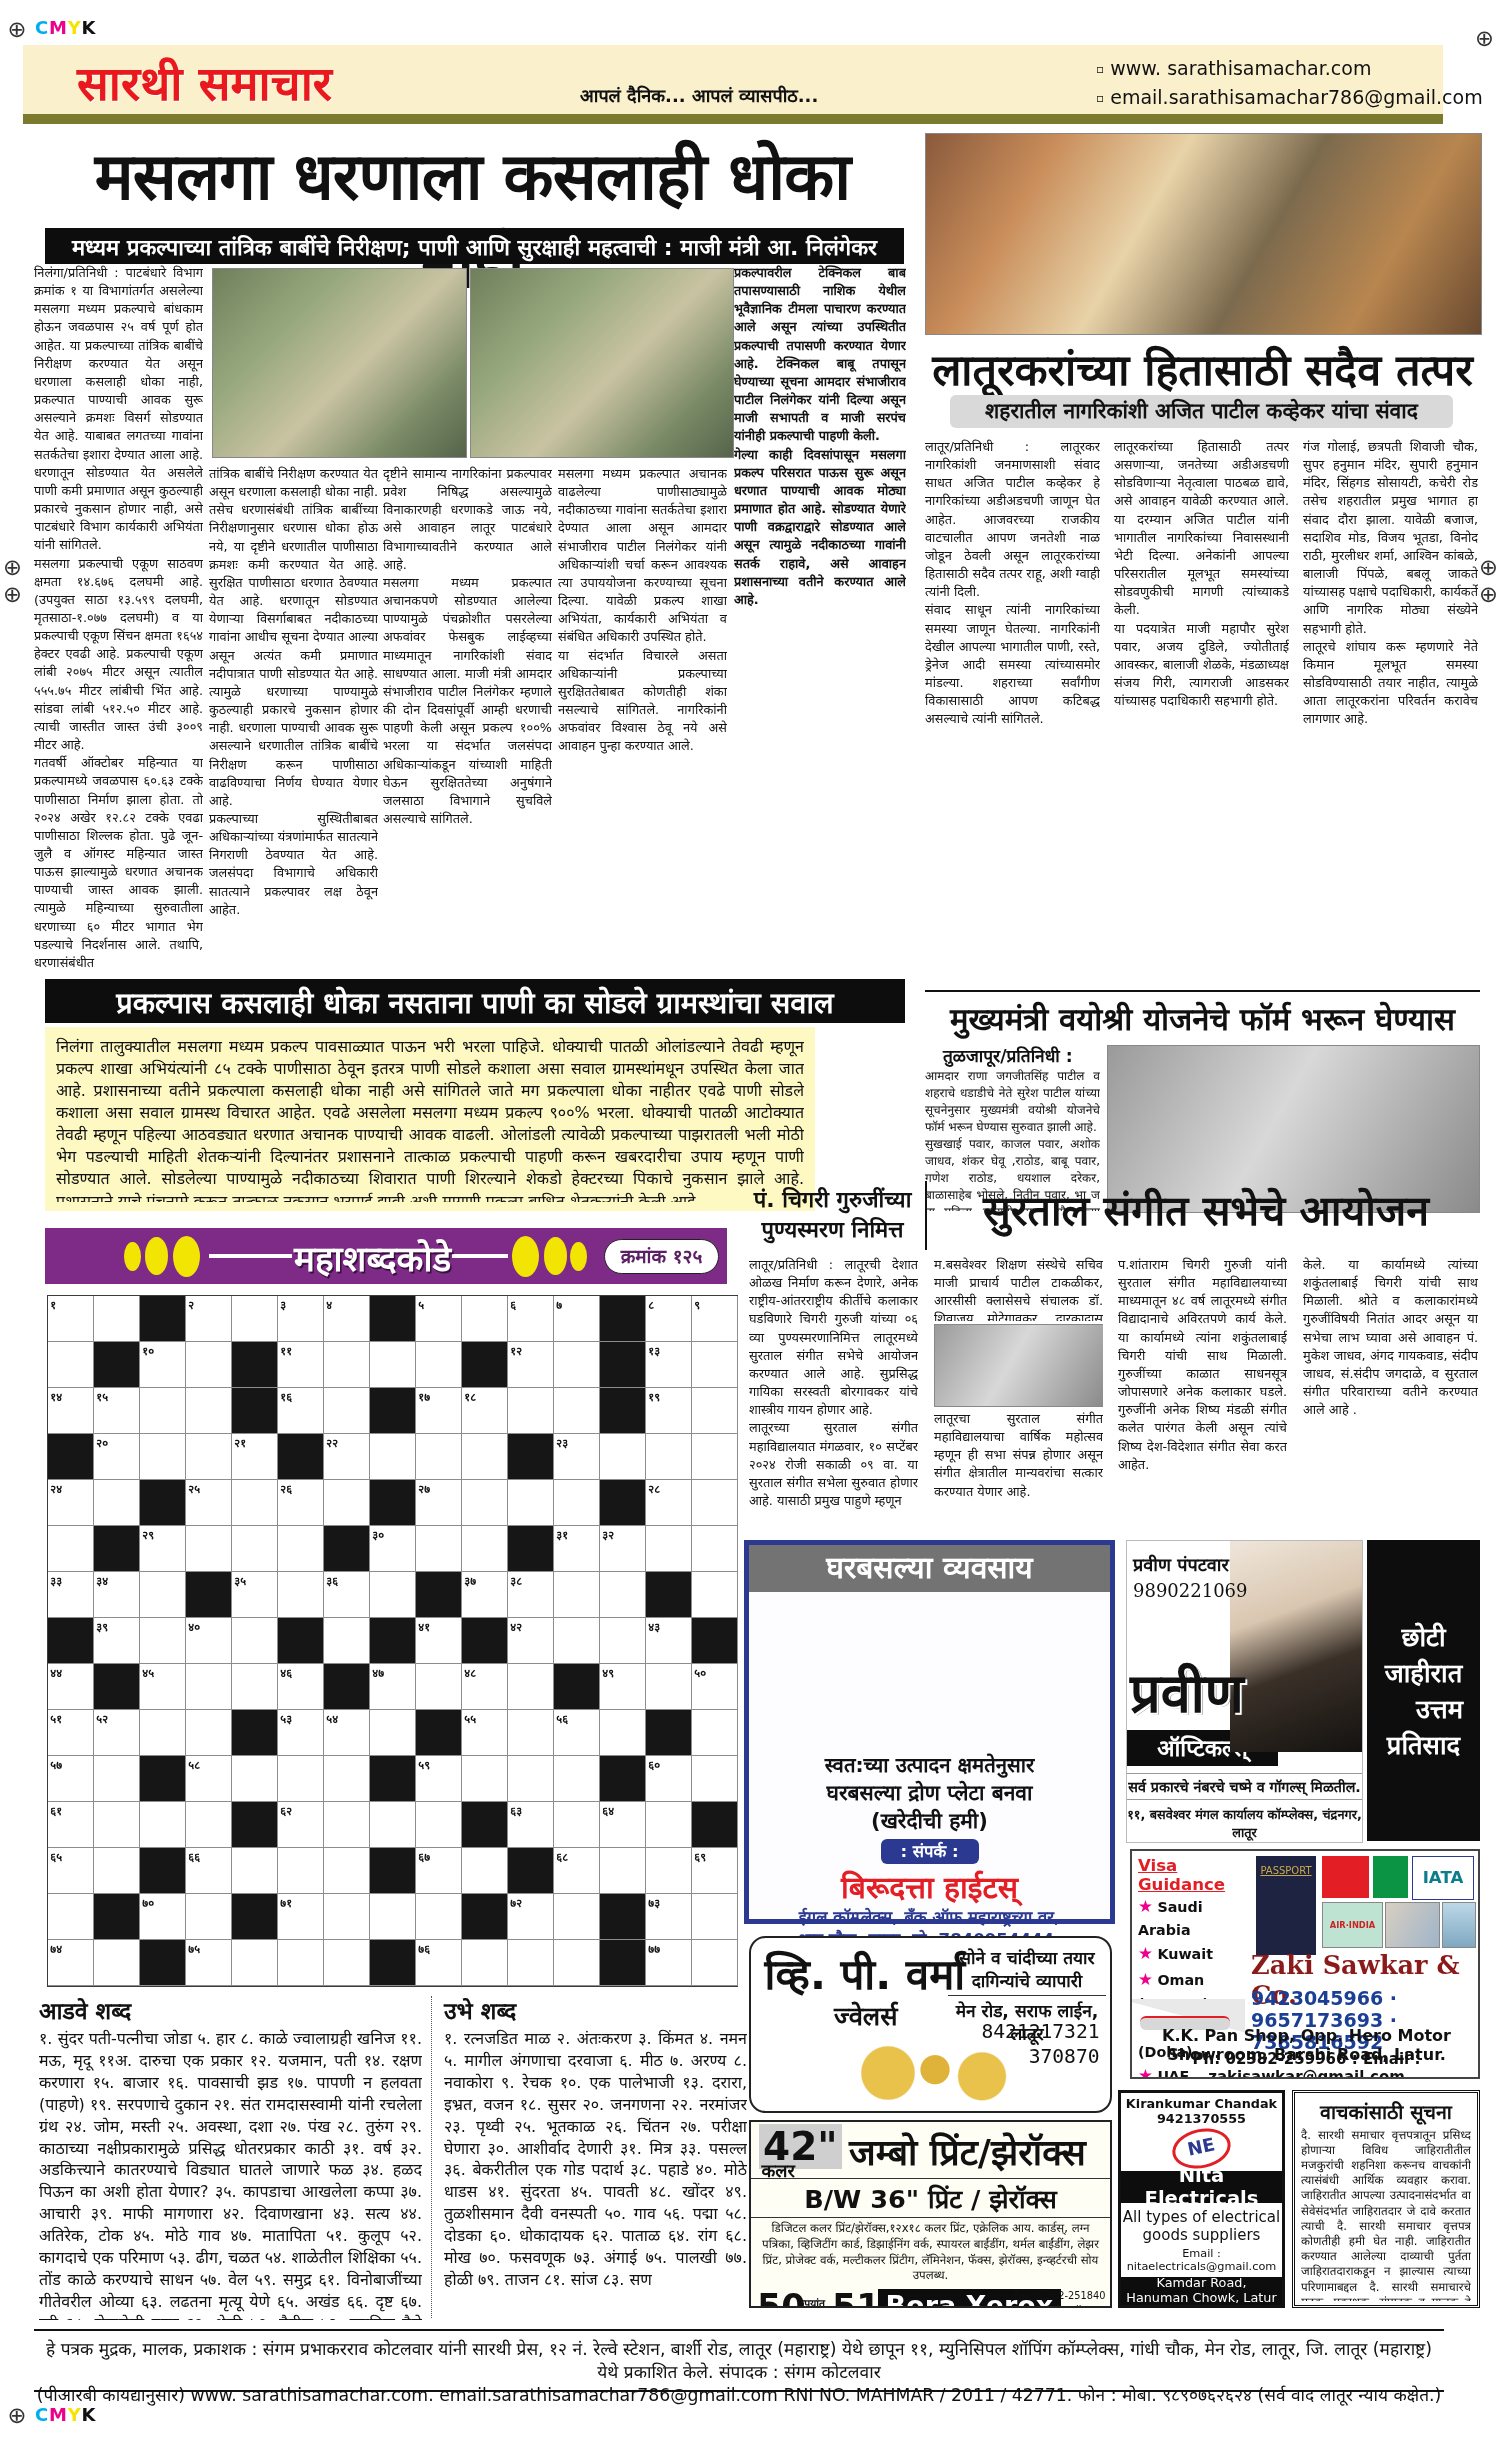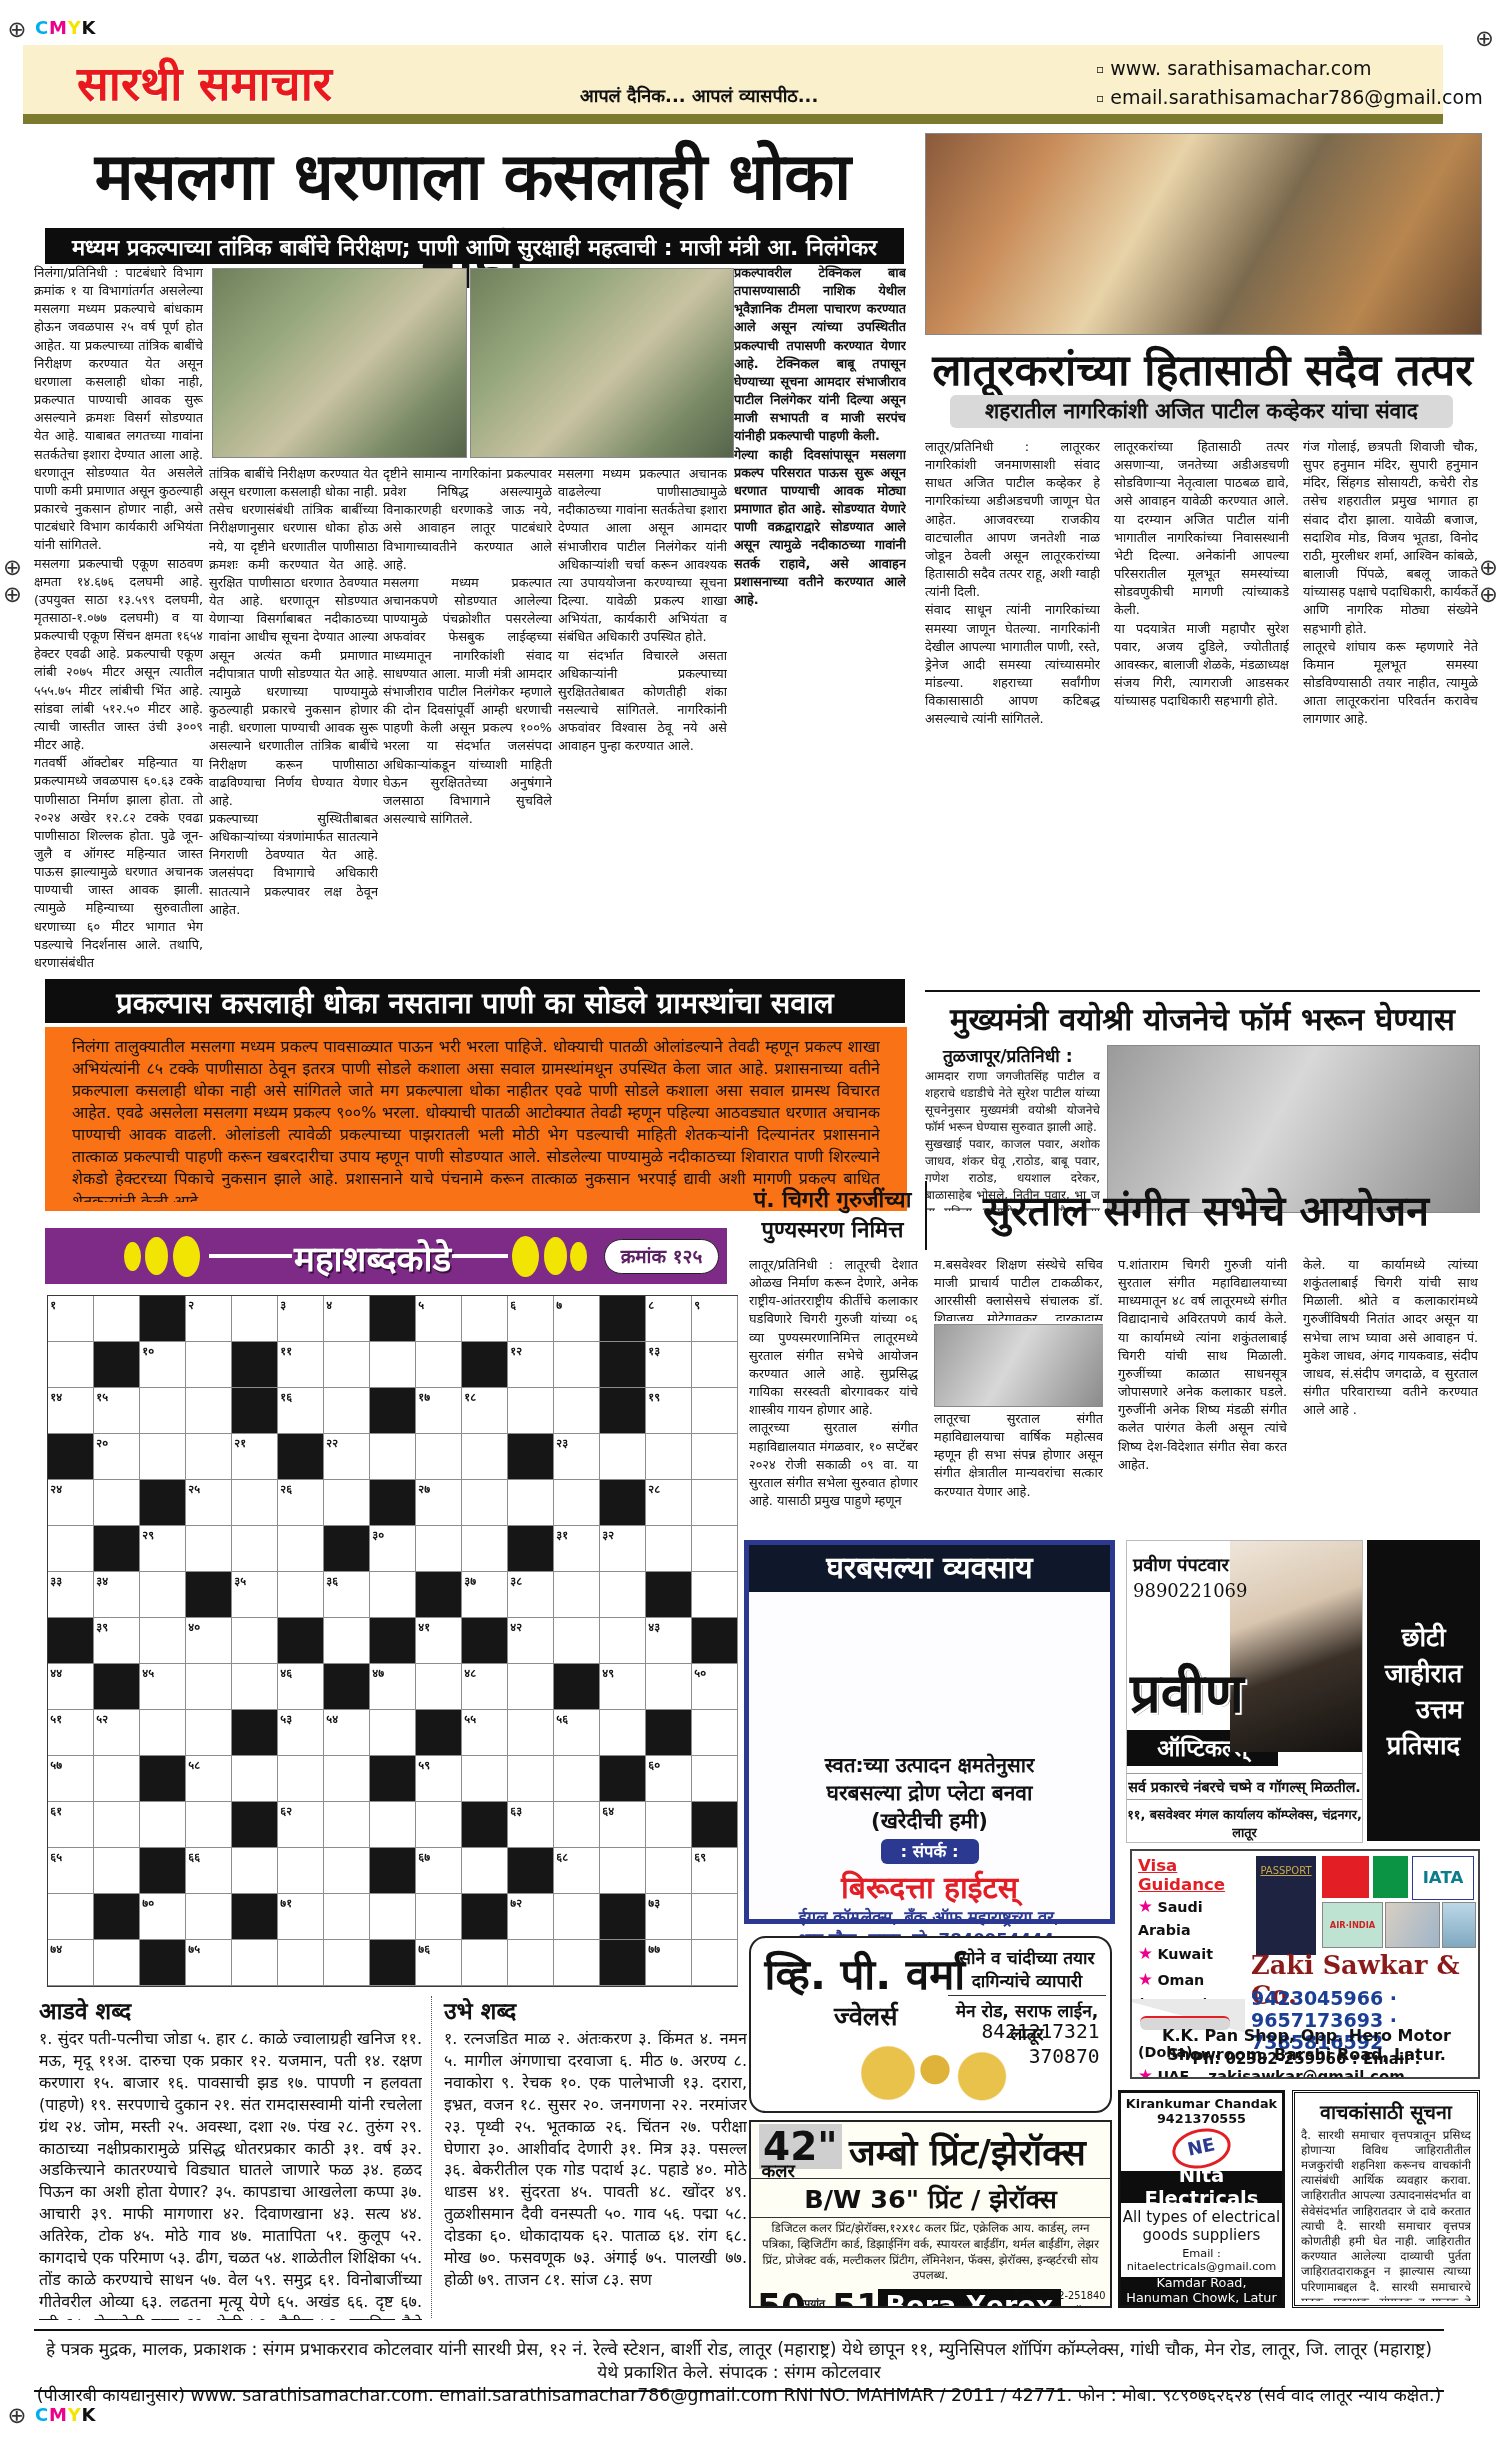--- a/index.html
+++ b/index.html
@@ -79,21 +79,21 @@
   <div class="abs" style="left:925px;top:990px;width:555px;height:2.3px;background:#111;"></div>
 
   <div class="abs center" style="left:925px;top:943px;width:555px;font-size:0px;"></div>
   <div class="abs center" style="left:925px;top:997px;width:555px;font-size:31px;font-weight:800;">मुख्यमंत्री वयोश्री योजनेचे फॉर्म भरून घेण्यास सुरवात</div>
   <div class="abs bold" style="left:943px;top:1044px;font-size:17.3px;">तुळजापूर/प्रतिनिधी       :</div>
   <div class="abs coltxt" style="left:925px;top:1068px;width:175px;height:143px;font-size:12px;">आमदार राणा जगजीतसिंह पाटील व शहराचे धडाडीचे नेते सुरेश पाटील यांच्या सूचनेनुसार मुख्यमंत्री वयोश्री योजनेचे फॉर्म भरून घेण्यास सुरुवात झाली आहे.
 सुखखाई पवार, काजल पवार, अशोक जाधव, शंकर घेवू ,राठोड, बाबू पवार, गणेश राठोड, धयशाल दरेकर, बाळासाहेब भोसले, नितीन पवार, भा ज पा महिला आघाडी प्रमुख सौ यांच्या उपस्थितीत मोहीम संपन्न झाली. सदर योजनेतून ६५ वर्ष पूर्ण वय असणाऱ्या लाभार्थीस चष्मा ,श्रवण यंत्र व योजनेतून सदर लाभार्थास तीन हजार रुपयांचा लाभ मिळणार आहे.</div>
   <div class="abs photo gray" style="left:1107px;top:1045px;width:371px;height:166px;"></div>
 
   <div class="abs blackbar" style="left:45px;top:979px;width:860px;height:44px;font-size:29px;font-weight:800;">प्रकल्पास कसलाही धोका नसताना पाणी का सोडले ग्रामस्थांचा सवाल</div>
-  <div class="abs" style="left:45px;top:1027px;width:862px;height:184px;background:#f97316;box-sizing:border-box;padding:9px 27px;">
+  <div class="abs" style="left:45px;top:1027px;width:770px;height:184px;background:#fef9c3;box-sizing:border-box;padding:9px 11px;">
     <div class="smalltxt" style="font-size:16px;height:166px;">निलंगा तालुक्यातील मसलगा मध्यम प्रकल्प पावसाळ्यात पाऊन भरी भरला पाहिजे. धोक्याची पातळी ओलांडल्याने तेवढी म्हणून प्रकल्प शाखा अभियंत्यांनी ८५ टक्के पाणीसाठा ठेवून इतरत्र पाणी सोडले कशाला असा सवाल ग्रामस्थांमधून उपस्थित केला जात आहे. प्रशासनाच्या वतीने प्रकल्पाला कसलाही धोका नाही असे सांगितले जाते मग प्रकल्पाला धोका नाहीतर एवढे पाणी सोडले कशाला असा सवाल ग्रामस्थ विचारत आहेत. एवढे असलेला मसलगा मध्यम प्रकल्प ९००% भरला. धोक्याची पातळी आटोक्यात तेवढी म्हणून पहिल्या आठवड्यात धरणात अचानक पाण्याची आवक वाढली. ओलांडली त्यावेळी प्रकल्पाच्या पाझरातली भली मोठी भेग पडल्याची माहिती शेतकऱ्यांनी दिल्यानंतर प्रशासनाने तात्काळ प्रकल्पाची पाहणी करून खबरदारीचा उपाय म्हणून पाणी सोडण्यात आले. सोडलेल्या पाण्यामुळे नदीकाठच्या शिवारात पाणी शिरल्याने शेकडो हेक्टरच्या पिकाचे नुकसान झाले आहे. प्रशासनाने याचे पंचनामे करून तात्काळ नुकसान भरपाई द्यावी अशी मागणी प्रकल्प बाधित शेतकऱ्यांनी केली आहे.</div>
   </div>
 
   <div class="abs cwheader" style="left:45px;top:1228px;width:682px;height:56px;">
     <div class="dot" style="left:79px;top:13.6px;width:16.6px;height:29px;"></div>
     <div class="dot" style="left:100px;top:9px;width:22.6px;height:38px;"></div>
     <div class="dot" style="left:128px;top:7.5px;width:27px;height:41px;"></div>
     <div class="dot" style="left:467px;top:7.5px;width:27px;height:41px;"></div>
     <div class="dot" style="left:499px;top:9px;width:22.6px;height:38px;"></div>
     <div class="dot" style="left:525px;top:13.6px;width:16.6px;height:29px;"></div>
@@ -501,21 +501,21 @@
 लातूरच्या सुरताल संगीत महाविद्यालयात मंगळवार, १० सप्टेंबर २०२४ रोजी सकाळी ०९ वा. या सुरताल संगीत सभेला सुरुवात होणार आहे. यासाठी प्रमुख पाहुणे म्हणून</div>
   <div class="abs" style="left:934px;top:1256px;width:169px;height:280px;overflow:hidden;">
     <div class="coltxt" style="height:65px;">म.बसवेश्वर शिक्षण संस्थेचे सचिव माजी प्राचार्य पाटील टाकळीकर, आरसीसी क्लासेसचे संचालक डॉ. शिवाजय मोटेगावकर, द्वारकादास शामकुमार संचालक तुकाराम, प्राचार्य निलेश राजमाने हे उपस्थित राहणार आहेत.</div>
     <div class="photo gray" style="width:169px;height:81px;margin:3px 0;"></div>
     <div class="coltxt" style="height:121px;">लातूरचा सुरताल संगीत महाविद्यालयाचा वार्षिक महोत्सव म्हणून ही सभा संपन्न होणार असून संगीत क्षेत्रातील मान्यवरांचा सत्कार करण्यात येणार आहे.</div>
   </div>
   <div class="abs coltxt" style="left:1118px;top:1256px;width:169px;height:280px;">प.शांताराम चिगरी गुरुजी यांनी सुरताल संगीत महाविद्यालयाच्या माध्यमातून ४८ वर्ष लातूरमध्ये संगीत विद्यादानाचे अविरतपणे कार्य केले. या कार्यामध्ये त्यांना शकुंतलाबाई चिगरी यांची साथ मिळाली. गुरुजींच्या काळात साधनसूत्र जोपासणारे अनेक कलाकार घडले. गुरुजींनी अनेक शिष्य मंडळी संगीत कलेत पारंगत केली असून त्यांचे शिष्य देश-विदेशात संगीत सेवा करत आहेत.</div>
   <div class="abs coltxt" style="left:1303px;top:1256px;width:175px;height:280px;">केले. या कार्यामध्ये त्यांच्या शकुंतलाबाई चिगरी यांची साथ मिळाली. श्रोते व कलाकारांमध्ये गुरुजींविषयी नितांत आदर असून या सभेचा लाभ घ्यावा असे आवाहन पं. मुकेश जाधव, अंगद गायकवाड, संदीप जाधव, सं.संदीप जगदाळे, व सुरताल संगीत परिवाराच्या वतीने करण्यात आले आहे .</div>
 
   <div class="abs adborder-blue" style="left:744px;top:1540px;width:371px;height:384px;box-sizing:border-box;">
-    <div class="center" style="background:#0f172a;color:#fff;font-size:30px;font-weight:800;height:47px;line-height:45px;">घरबसल्या व्यवसाय</div>
+    <div class="center" style="background:#737373;color:#fff;font-size:30px;font-weight:800;height:47px;line-height:45px;">घरबसल्या व्यवसाय</div>
 
     <div class="center bold" style="margin-top:158px;font-size:20.3px;">स्वत:च्या उत्पादन क्षमतेनुसार</div>
     <div class="center bold" style="font-size:21px;">घरबसल्या द्रोण प्लेटा बनवा</div>
     <div class="center bold" style="font-size:21px;">(खरेदीची हमी)</div>
     <div class="center" style="margin:4.5px auto 1.5px;width:98px;height:25.6px;background:#2b3991;color:#fff;border-radius:6px;font-size:16.6px;font-weight:700;line-height:25.6px;">: संपर्क :</div>
     <div class="center" style="font-size:30px;font-weight:800;color:#e31e24;">बिरूदत्ता हाईटस्</div>
     <div class="center" style="font-size:16.6px;font-weight:700;color:#2b3991;line-height:1.35;">
       <div>ईगल कॉम्प्लेक्स, बँक ऑफ महाराष्ट्रच्या वर,</div>
       <div>शाहू चौक, लातूर. मो. 7840954444,</div>
       <div>उस्मानाबाद – 7840924444</div>

